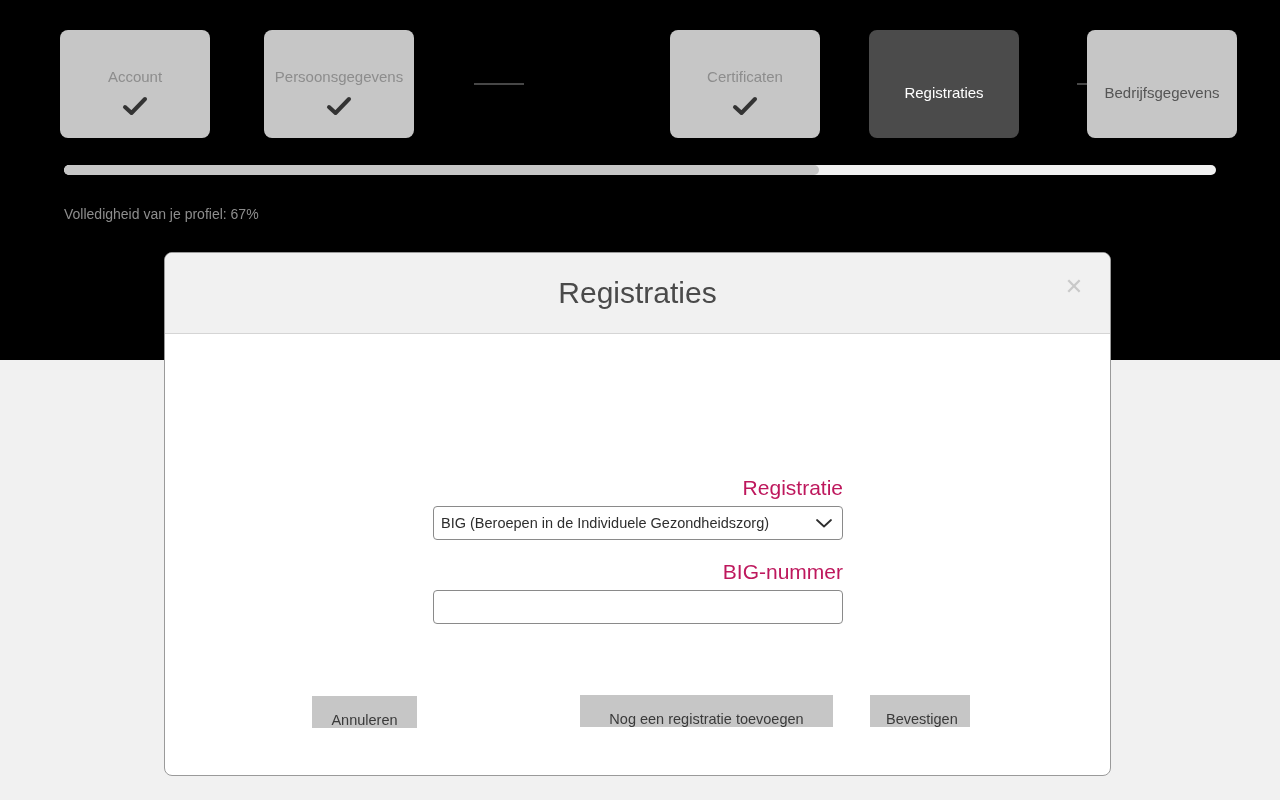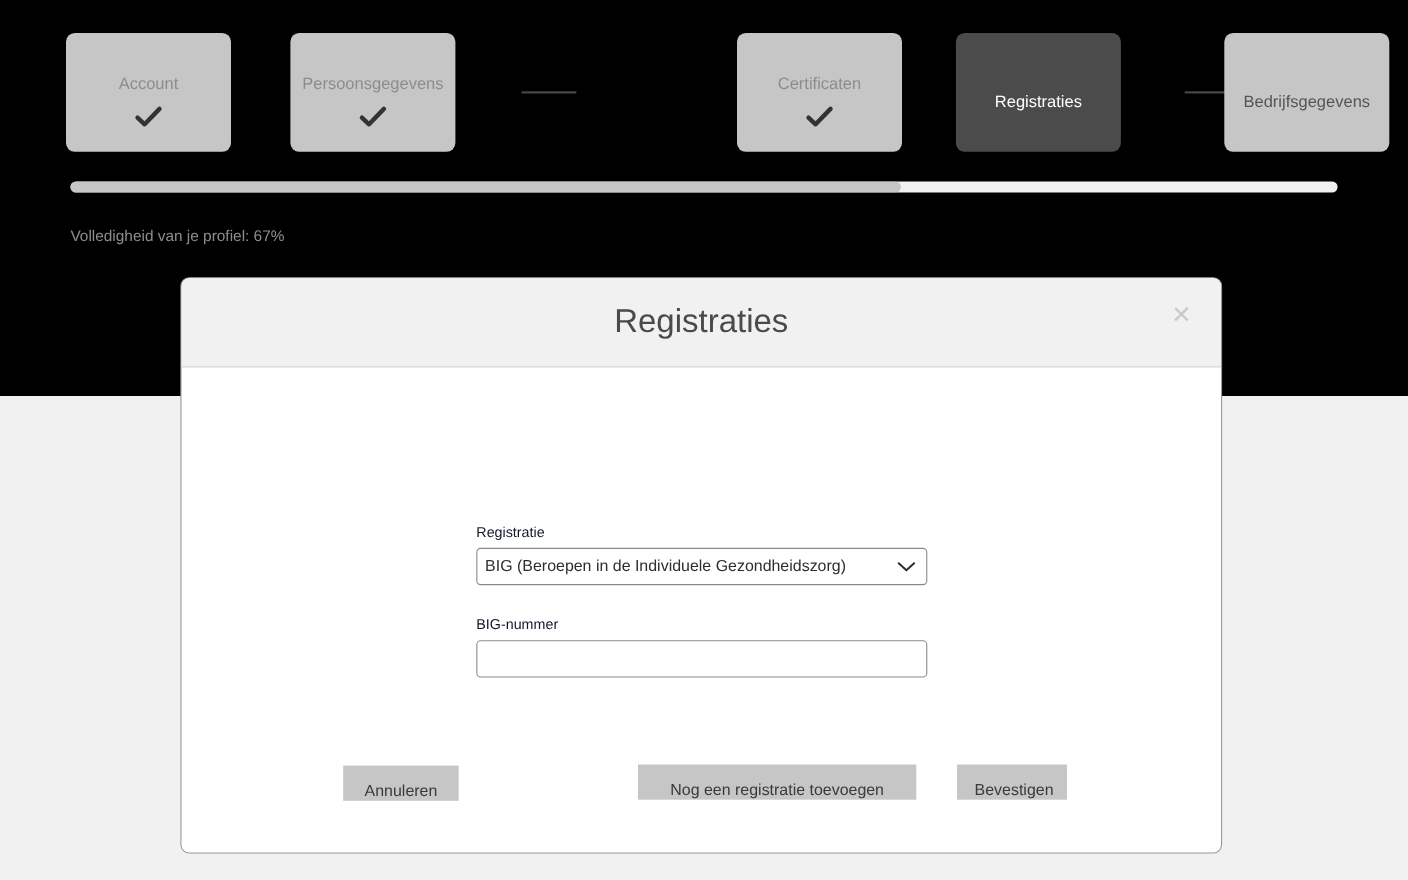--- a/index.html
+++ b/index.html
@@ -104,24 +104,25 @@
     line-height: 1;
   }
 
   #modal-body { position: relative; height: 441px; }
 
   
   .form-group { position: absolute; left: 268px; width: 410px; }
   #group-registratie { top: 143px; }
   #group-bignummer  { top: 227px; }
   .field-label {
-    font-size: 13px;
-    color: #0f172a;
+    font-size: 21px;
+    color: #be185d;
     margin-bottom: 8px;
     line-height: 1;
+    text-align: right;
   }
   .select-box {
     position: relative;
     height: 34px;
     border: 1px solid #8a8a8a;
     border-radius: 4px;
     background: #ffffff;
     display: flex; align-items: center;
     padding: 0 36px 0 7px;
   }
@@ -198,21 +199,21 @@
     <span class="step-label">Certificaten</span>
     <svg class="step-check" viewBox="0 0 26 20">
       <polyline points="3,11 9.5,17 23,3" fill="none" stroke="#333333" stroke-width="4" stroke-linecap="round" stroke-linejoin="round"></polyline>
     </svg>
   </div>
 
   <div class="step active" id="step-4" style="left:809px;">
     <span class="step-label">Registraties</span>
   </div>
 
-  <div class="step pending" id="step-5" style="left:1053px;">
+  <div class="step pending" id="step-5" style="left:1027px;">
     <span class="step-label">Bedrijfsgegevens</span>
   </div>
 </div>
 
 <div id="progress-track">
   <div id="progress-fill" style="width: 65.5%;"></div>
 </div>
 <div id="progress-caption">Volledigheid van je profiel: 67%</div>
 
 <div id="modal">

